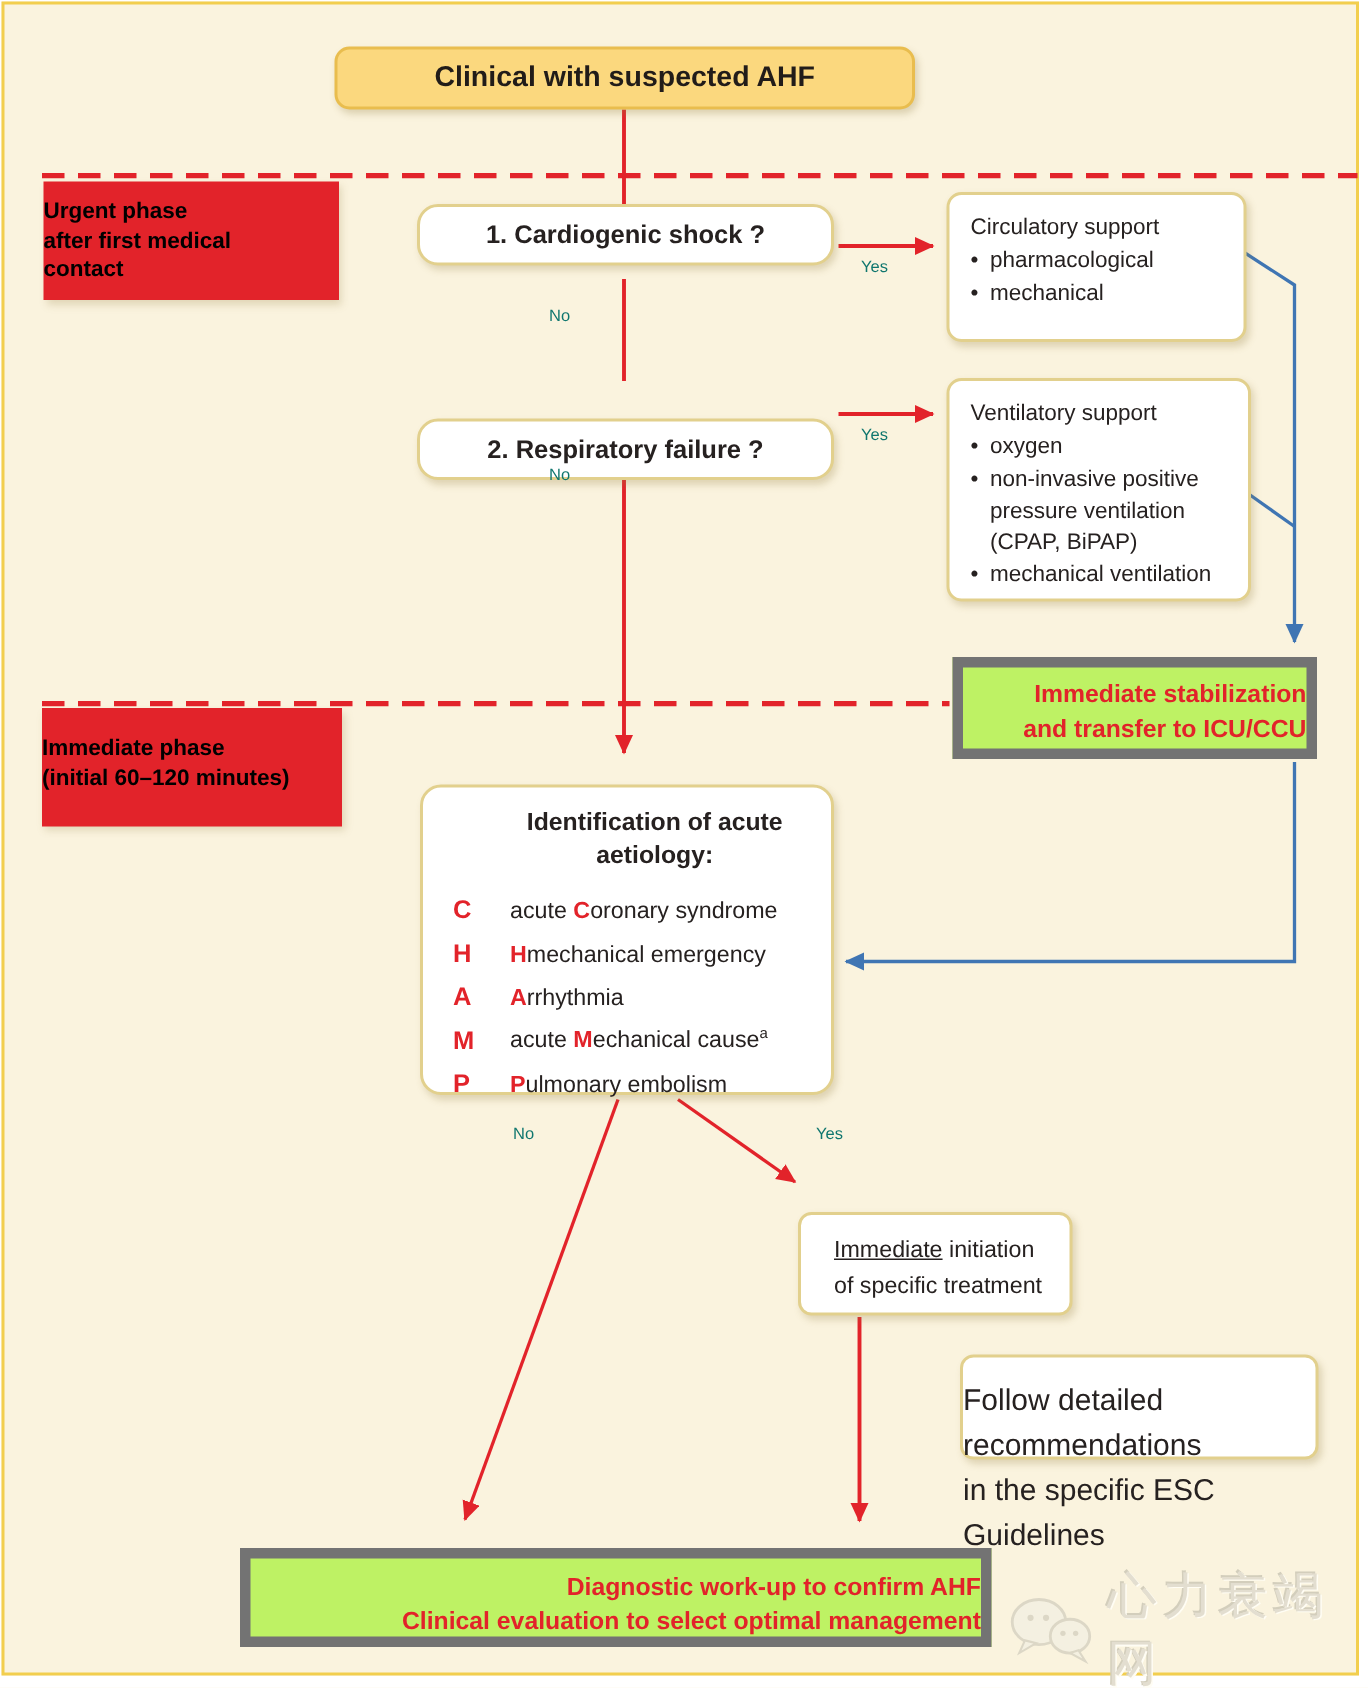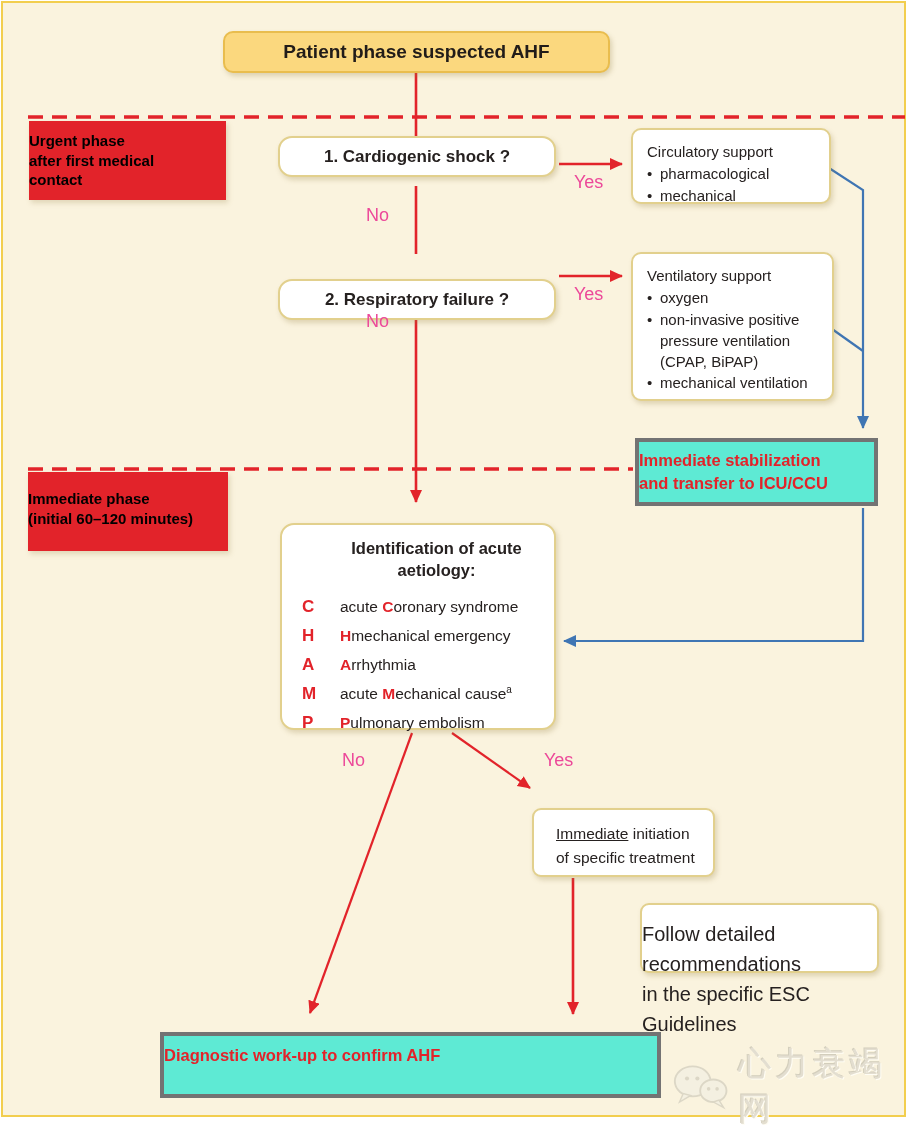--- a/index.html
+++ b/index.html
@@ -14,24 +14,24 @@
           box-shadow:2px 3px 5px rgba(150,130,70,.28); color:#262120; }
   .qnode { text-align:center; font-weight:bold; font-size:17px; padding-top:9px;
            border-radius:14px; }
   .info  { font-size:15px; line-height:1.42; padding:11px 12px 8px 14px; }
   .info .title { margin-bottom:1px; }
   .bullets .b { position:relative; padding-left:13px; }
   .bullets .b::before { content:"•"; position:absolute; left:0; }
 
   .redbox { background:#E2232A; color:#000000; font-weight:bold; font-size:15px;
             text-align:left; line-height:1.3; box-shadow:2px 3px 5px rgba(150,130,70,.25); }
-  .alertbox { background:#5eead4; border:4px solid #737373; color:#E2232A;
-              font-weight:bold; text-align:left; }
+  .alertbox { background:#bef264; border:7px solid #737373; color:#E2232A;
+              font-weight:bold; text-align:right; }
 
-  .lbl { font-size:18px; color:#ec4899; z-index:2; }
+  .lbl { font-size:11px; color:#0f766e; z-index:2; }
 
   .champ-title { font-weight:bold; font-size:16.5px; text-align:center;
                  line-height:1.32; margin-top:13px;padding-left:37px; }
   .champ-rows { margin:15px 0 0 20px; }
   .champ-row { display:flex; align-items:baseline; margin-bottom:9px; font-size:15.5px; }
   .champ-letter { color:#E2232A; font-weight:bold; width:38px; font-size:17px; }
   .cap { color:#E2232A; font-weight:bold; }
   sup { font-size:10px; }
 
   .init-text { font-size:15.5px; line-height:1.55; padding:12px 0 0 22px; }
@@ -74,36 +74,36 @@
 
     <path d="M829 168 L863 190 V428" stroke="#3F75B3" stroke-width="2.2" fill="none" marker-end="url(#ba)"></path>
     <path d="M832 329 L863 351" stroke="#3F75B3" stroke-width="2.2" fill="none"></path>
     <path d="M863 508 V641 H564" stroke="#3F75B3" stroke-width="2.2" fill="none" marker-end="url(#ba)"></path>
   </svg>
 
   <div class="abs" style="left:223px; top:31px; width:387px; height:42px; background:#FBD87E;
               border:2.5px solid #E9BD4E; border-radius:10px; text-align:center;
               font-weight:bold; font-size:19px; line-height:37px; color:#211C19;
               box-shadow:2px 3px 5px rgba(150,130,70,.3);">
-    <span>Patient phase suspected AHF</span>
+    <span>Clinical with suspected AHF</span>
   </div>
 
   <div class="abs redbox" style="left:29px; top:121px; width:197px; height:79px; padding-top:10px;">
     <div>Urgent phase</div>
     <div>after first medical</div>
     <div>contact</div>
   </div>
 
   <div class="abs node qnode" style="left:278px; top:136px; width:278px; height:41px;">
     <span>1. Cardiogenic shock ?</span>
   </div>
   <span class="abs lbl" style="left:574px; top:172px;">Yes</span>
   <span class="abs lbl" style="left:366px; top:205px;">No</span>
 
-  <div class="abs node info bullets" style="left:631px; top:128px; width:200px; height:76px; border-radius:10px;">
+  <div class="abs node info bullets" style="left:631px; top:128px; width:200px; height:100px; border-radius:10px;">
     <div class="title">Circulatory support</div>
     <div class="b">pharmacological</div>
     <div class="b">mechanical</div>
   </div>
 
   <div class="abs node qnode" style="left:278px; top:255px; width:278px; height:41px;margin-top:24px;">
     <span>2. Respiratory failure ?</span>
   </div>
   <span class="abs lbl" style="left:574px; top:284px;">Yes</span>
   <span class="abs lbl" style="left:366px; top:311px;">No</span>
@@ -164,20 +164,21 @@
   </div>
 
   <div class="abs node esc-text" style="left:640px; top:903px; width:239px; height:70px; border-radius:9px;">
     <div>Follow detailed recommendations</div>
     <div>in the specific ESC Guidelines</div>
   </div>
 
   <div class="abs alertbox" style="left:160px; top:1032px; width:501px; height:66px; font-size:16.5px;
               line-height:1.4; padding-top:8px;">
     <div>Diagnostic work-up to confirm AHF</div>
+    <div>Clinical evaluation to select optimal management</div>
   </div>
 
   <div class="watermark">
     <svg width="62" height="52" viewBox="0 0 62 52">
       <ellipse cx="22" cy="20" rx="19" ry="16" fill="#F4F0E1" stroke="#DCD7C6" stroke-width="2"></ellipse>
       <path d="M12 33 L8 42 L20 35 z" fill="#F4F0E1" stroke="#DCD7C6" stroke-width="1.5"></path>
       <circle cx="16" cy="17" r="2.2" fill="#DCD7C6"></circle>
       <circle cx="27" cy="17" r="2.2" fill="#DCD7C6"></circle>
       <ellipse cx="44" cy="30" rx="14" ry="12" fill="#F4F0E1" stroke="#DCD7C6" stroke-width="2"></ellipse>
       <path d="M50 40 L55 48 L44 42 z" fill="#F4F0E1" stroke="#DCD7C6" stroke-width="1.5"></path>

